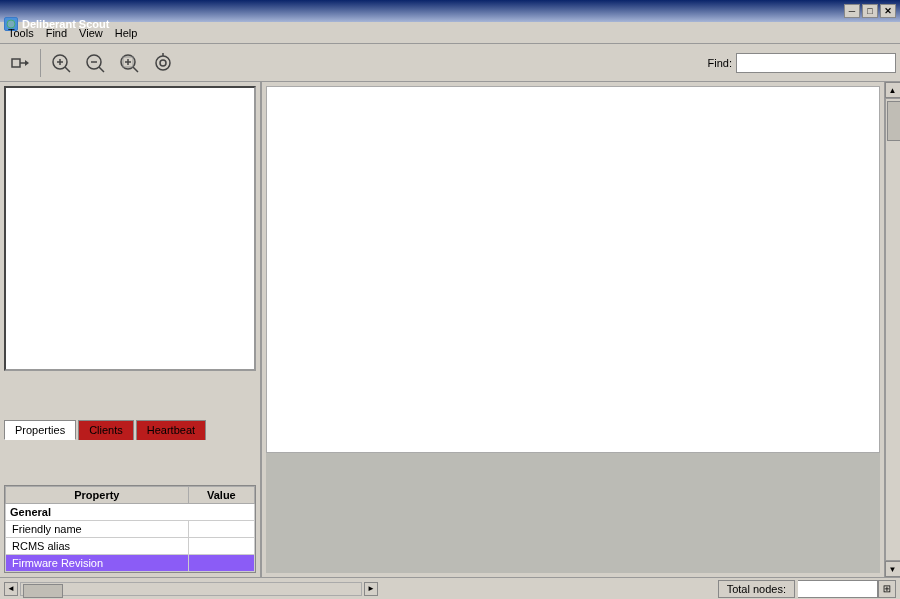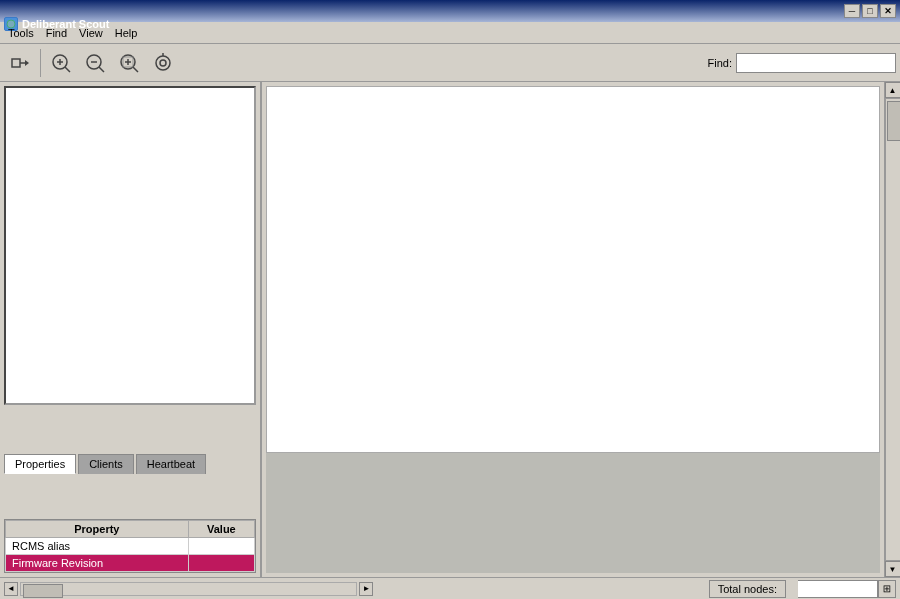--- a/index.html
+++ b/index.html
@@ -144,21 +144,21 @@
 
     
     .tabs-bar {
       display: flex;
       padding: 2px 4px 0 4px;
       background: #d4d0c8;
     }
     .tab {
       padding: 3px 10px;
       border: 1px solid #888;
-      background: #a3a3a3;
+      background: #b91c1c;
       cursor: pointer;
       font-size: 11px;
       border-bottom: none;
       margin-right: 2px;
     }
     .tab.active {
       background: white;
       border-bottom: 1px solid white;
       z-index: 1;
     }
@@ -186,21 +186,21 @@
       background: white;
       font-weight: bold;
       padding: 2px 4px;
       border: 1px solid #ccc;
     }
     .props-table tr td {
       border: 1px solid #ccc;
       padding: 2px 6px;
     }
     .props-table tr.selected td {
-      background: #be185d;
+      background: #8b5cf6;
       color: white;
     }
 
     
     .right-panel {
       flex: 1;
       display: flex;
       flex-direction: column;
       position: relative;
     }
@@ -294,21 +294,21 @@
       flex: 1;
       height: 14px;
       background: #d4d0c8;
       border: 1px solid #aaa;
       position: relative;
       margin: 0 2px;
     }
     .total-nodes-area {
       display: flex;
       align-items: center;
-      gap: 12px;
+      gap: 3px;
     }
     .total-nodes-label {
       background: #d4d0c8;
       border: 1px solid #888;
       padding: 1px 8px;
       font-size: 11px;
       height: 18px;
       display: flex;
       align-items: center;
     }
@@ -420,20 +420,27 @@
 
     <div class="properties-panel">
       <table class="props-table">
         <thead>
           <tr>
             <th>Property</th>
             <th>Value</th>
           </tr>
         </thead>
         <tbody>
+          <tr class="group-header">
+            <td colspan="2">General</td>
+          </tr>
+          <tr>
+            <td>Friendly name</td>
+            <td></td>
+          </tr>
           <tr>
             <td>RCMS alias</td>
             <td></td>
           </tr>
           <tr class="selected">
             <td>Firmware Revision</td>
             <td></td>
           </tr>
         </tbody>
       </table>

